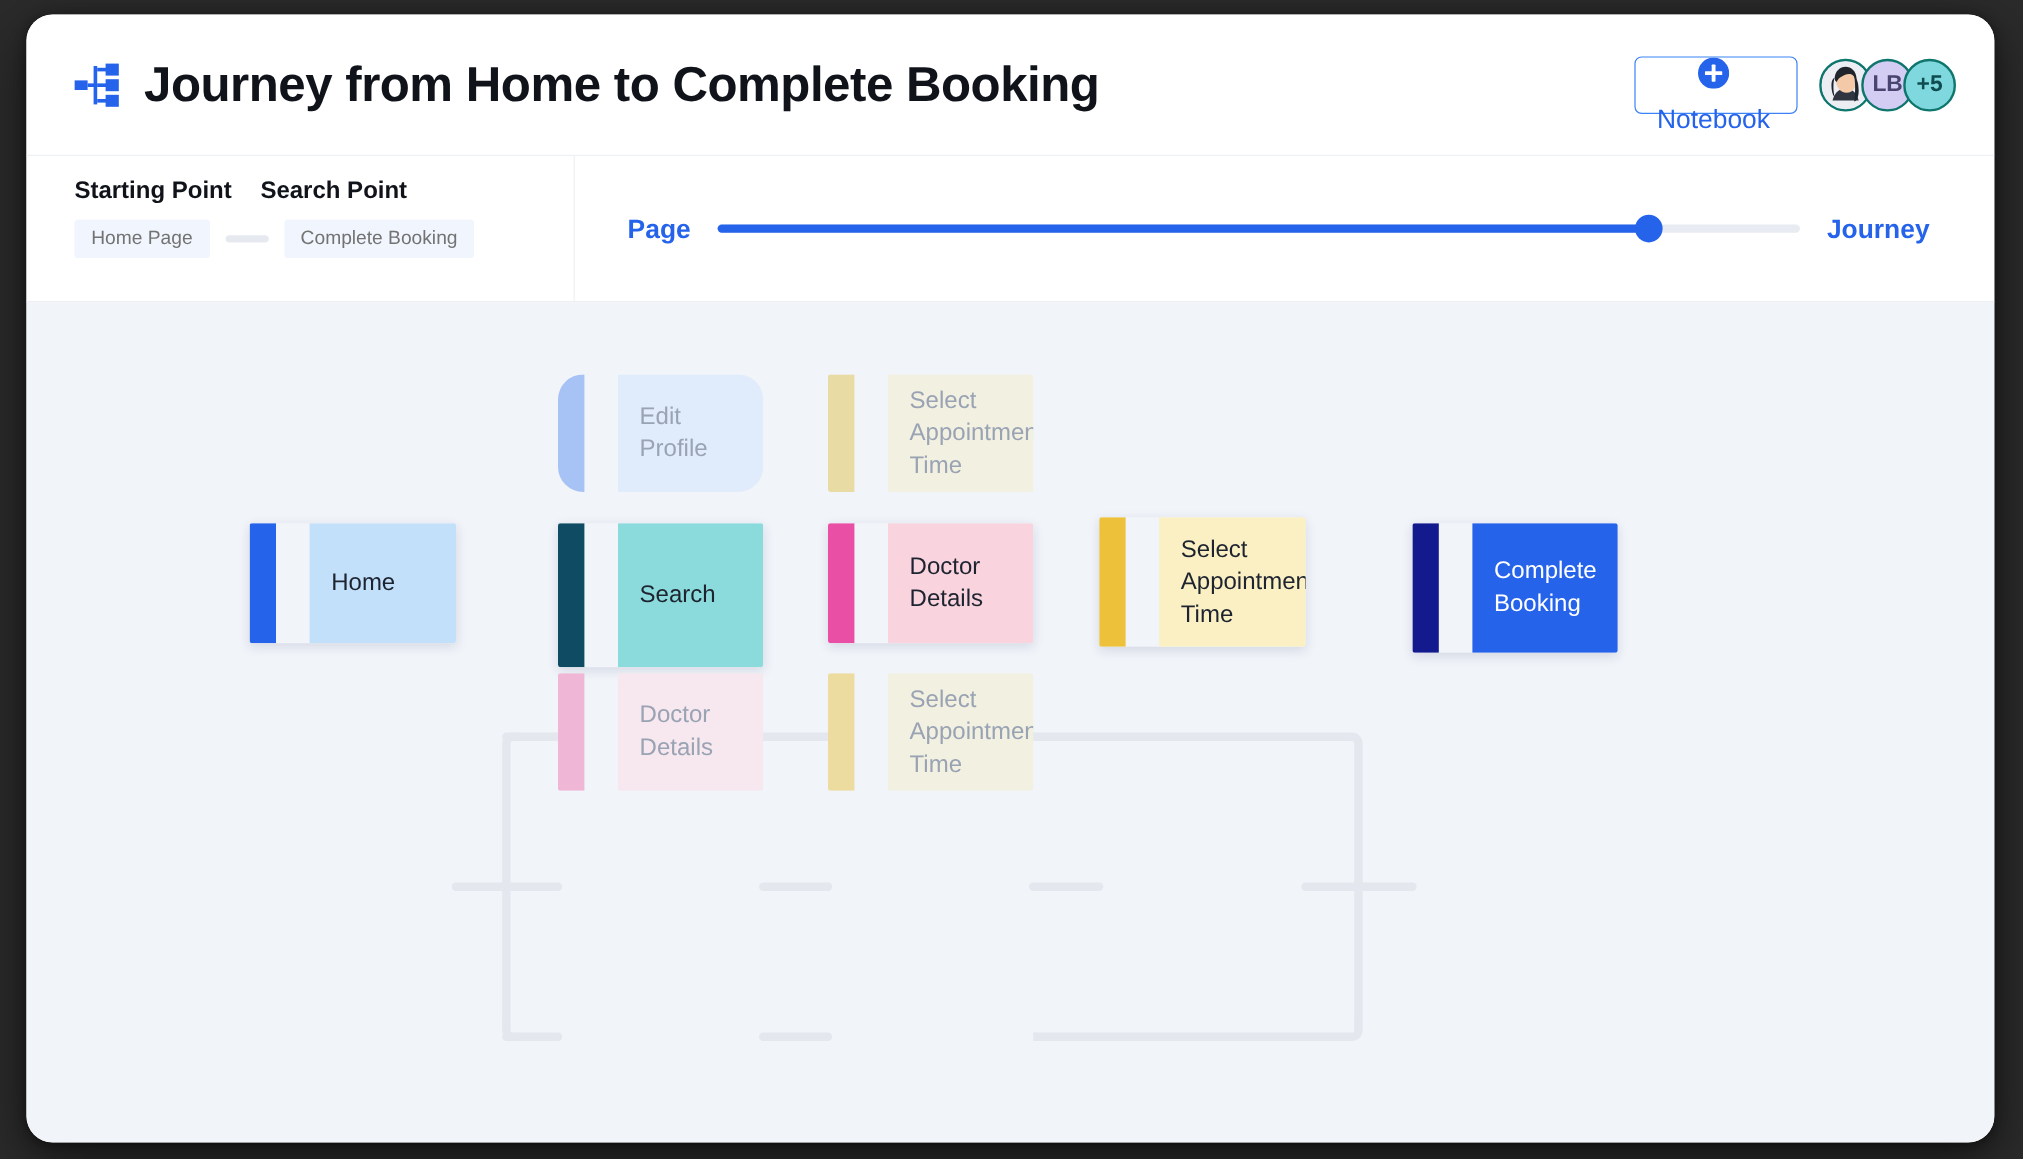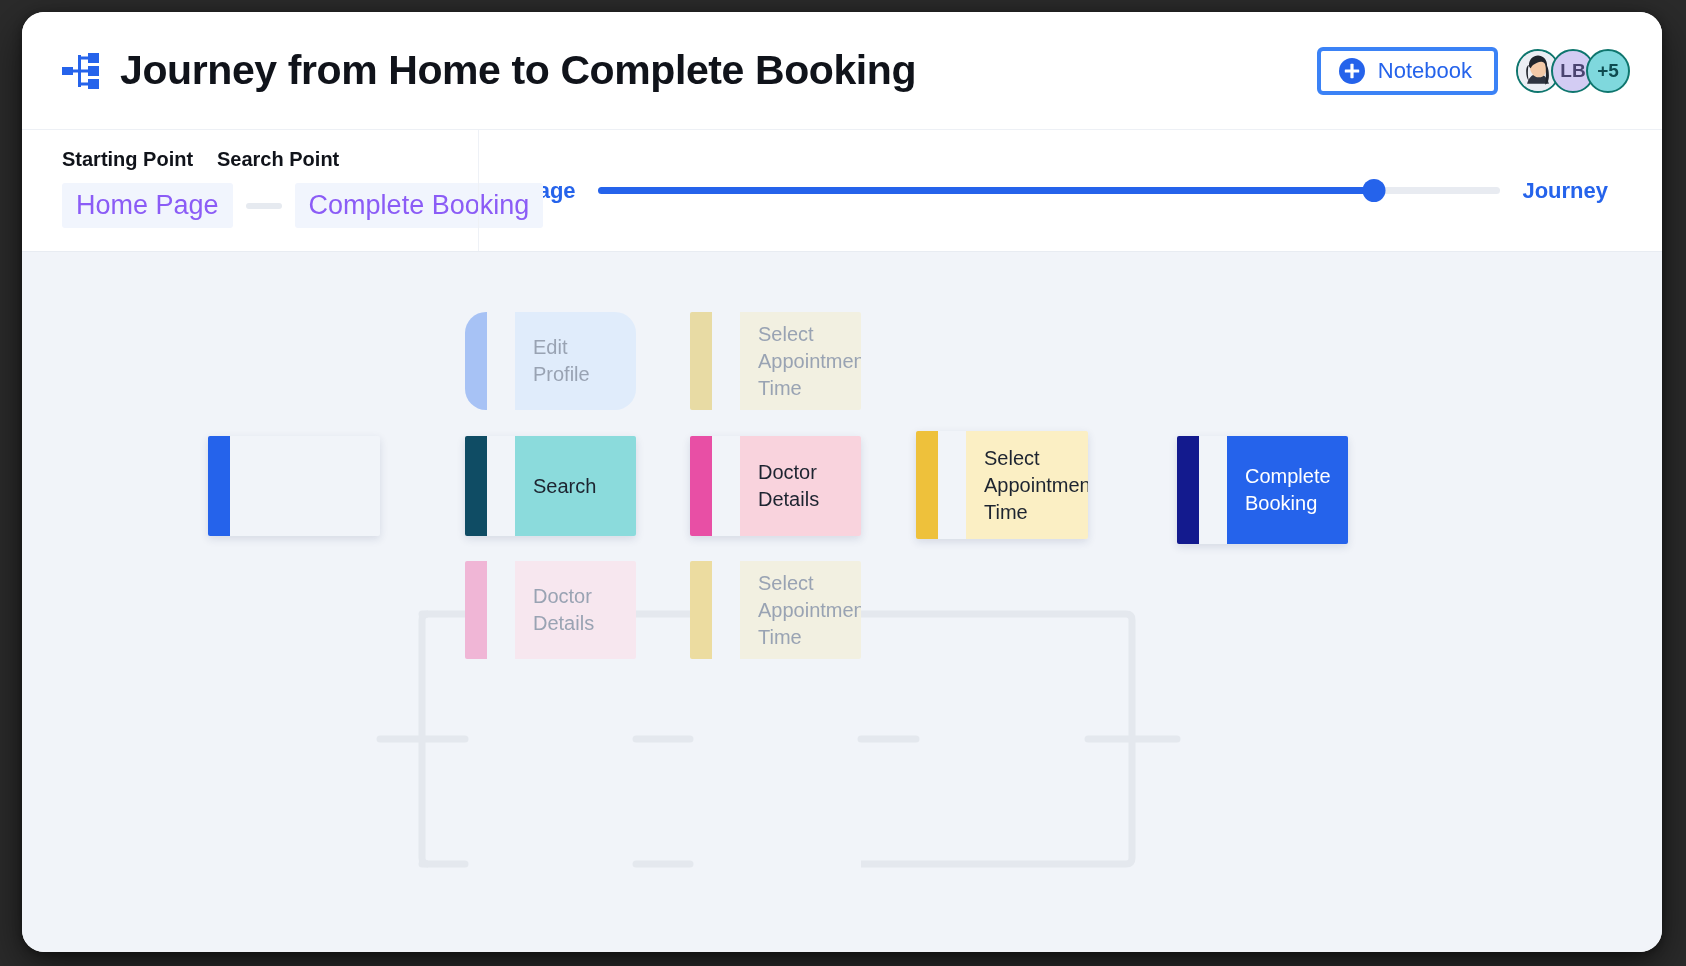--- a/index.html
+++ b/index.html
@@ -45,24 +45,25 @@
   }
 
   #header-right { display: flex; align-items: center; gap: 18px; }
 
   #notebook-button {
     display: flex;
     align-items: center;
     gap: 13px;
     height: 48px;
     padding: 0 22px 0 18px;
-    border: 4px solid #3b82f6;
+    border: 1px solid #3b82f6;
     border-radius: 6px;
     background: #ffffff;
     cursor: pointer;
+    flex-direction: column;
   }
   #notebook-button .plus-circle {
     width: 26px; height: 26px; flex: none;
   }
   #notebook-label { font-size: 22px; color: #2563eb; white-space: nowrap; }
 
   #avatar-stack { display: flex; align-items: center; }
   .avatar {
     width: 44px; height: 44px;
     border-radius: 50%;
@@ -98,22 +99,22 @@
     background: #eef1f6;
   }
   #endpoint-labels { display: flex; gap: 0; }
   .endpoint-label {
     font-size: 20px; font-weight: 700; color: #10131a;
   }
   #label-start { width: 155px; }
   #endpoint-chips { display: flex; align-items: center; margin-top: 12px; }
   .endpoint-chip {
     background: #f1f5fd;
-    color: #8b5cf6;
-    font-size: 27px;
+    color: #737373;
+    font-size: 16px;
     padding: 7px 14px;
     border-radius: 3px;
     cursor: pointer;
     white-space: nowrap;
   }
   #chip-connector {
     width: 36px; height: 6px;
     background: #e6eaf0;
     border-radius: 3px;
     margin: 0 13px;
@@ -278,26 +279,27 @@
 
         <path d="M839 487 H894"></path>
 
         <path d="M839 362 H1104 Q1110 362 1110 368 V606 Q1110 612 1104 612 H839" stroke-linecap="butt"></path>
 
         <path d="M1066 487 H1155"></path>
       </g>
     </svg>
   <div class="node active" style="left: 186px; top: 184px; width: 172px; height: 100px;">
         <div class="node-accent" style="background: rgb(37, 99, 235);"></div>
+        <div class="node-body" style="background: rgb(195, 224, 251); color: rgb(29, 36, 48);">Home</div>
       </div>
       <div class="node" style="left: 443px; top: 60px; width: 171px; height: 98px; border-radius: 21px;">
         <div class="node-accent" style="background: rgb(167, 194, 245);"></div>
         <div class="node-body" style="background: rgb(224, 236, 251); color: rgb(153, 163, 179);">Edit Profile</div>
       </div>
-      <div class="node active" style="left: 443px; top: 184px; width: 171px; height: 100px;">
+      <div class="node active" style="left: 443px; top: 184px; width: 171px; height: 120px;">
         <div class="node-accent" style="background: rgb(15, 76, 100);"></div>
         <div class="node-body" style="background: rgb(139, 219, 220); color: rgb(29, 36, 48);">Search</div>
       </div>
       <div class="node" style="left: 443px; top: 309px; width: 171px; height: 98px;">
         <div class="node-accent" style="background: rgb(240, 182, 214);"></div>
         <div class="node-body" style="background: rgb(247, 231, 239); color: rgb(153, 163, 179);">Doctor Details</div>
       </div>
       <div class="node" style="left: 668px; top: 60px; width: 171px; height: 98px;">
         <div class="node-accent" style="background: rgb(232, 219, 164);"></div>
         <div class="node-body" style="background: rgb(242, 240, 225); color: rgb(153, 163, 179);">Select Appointment Time</div>

